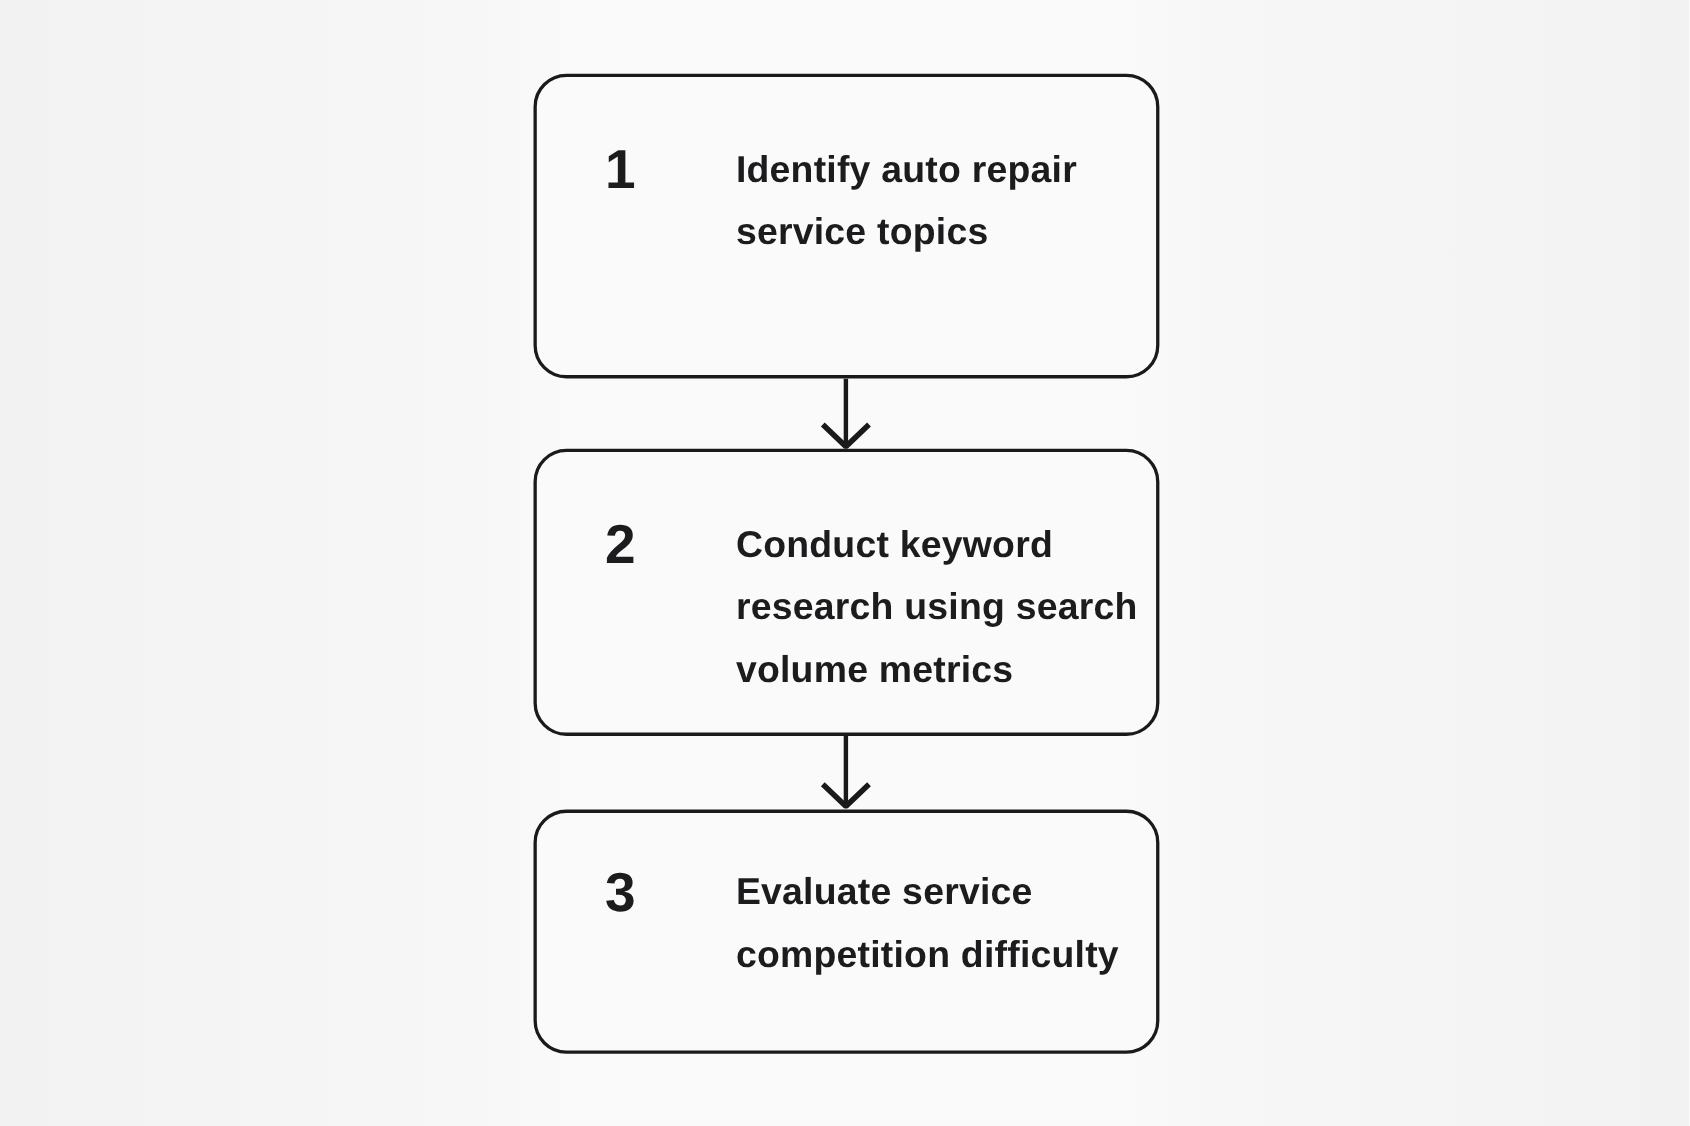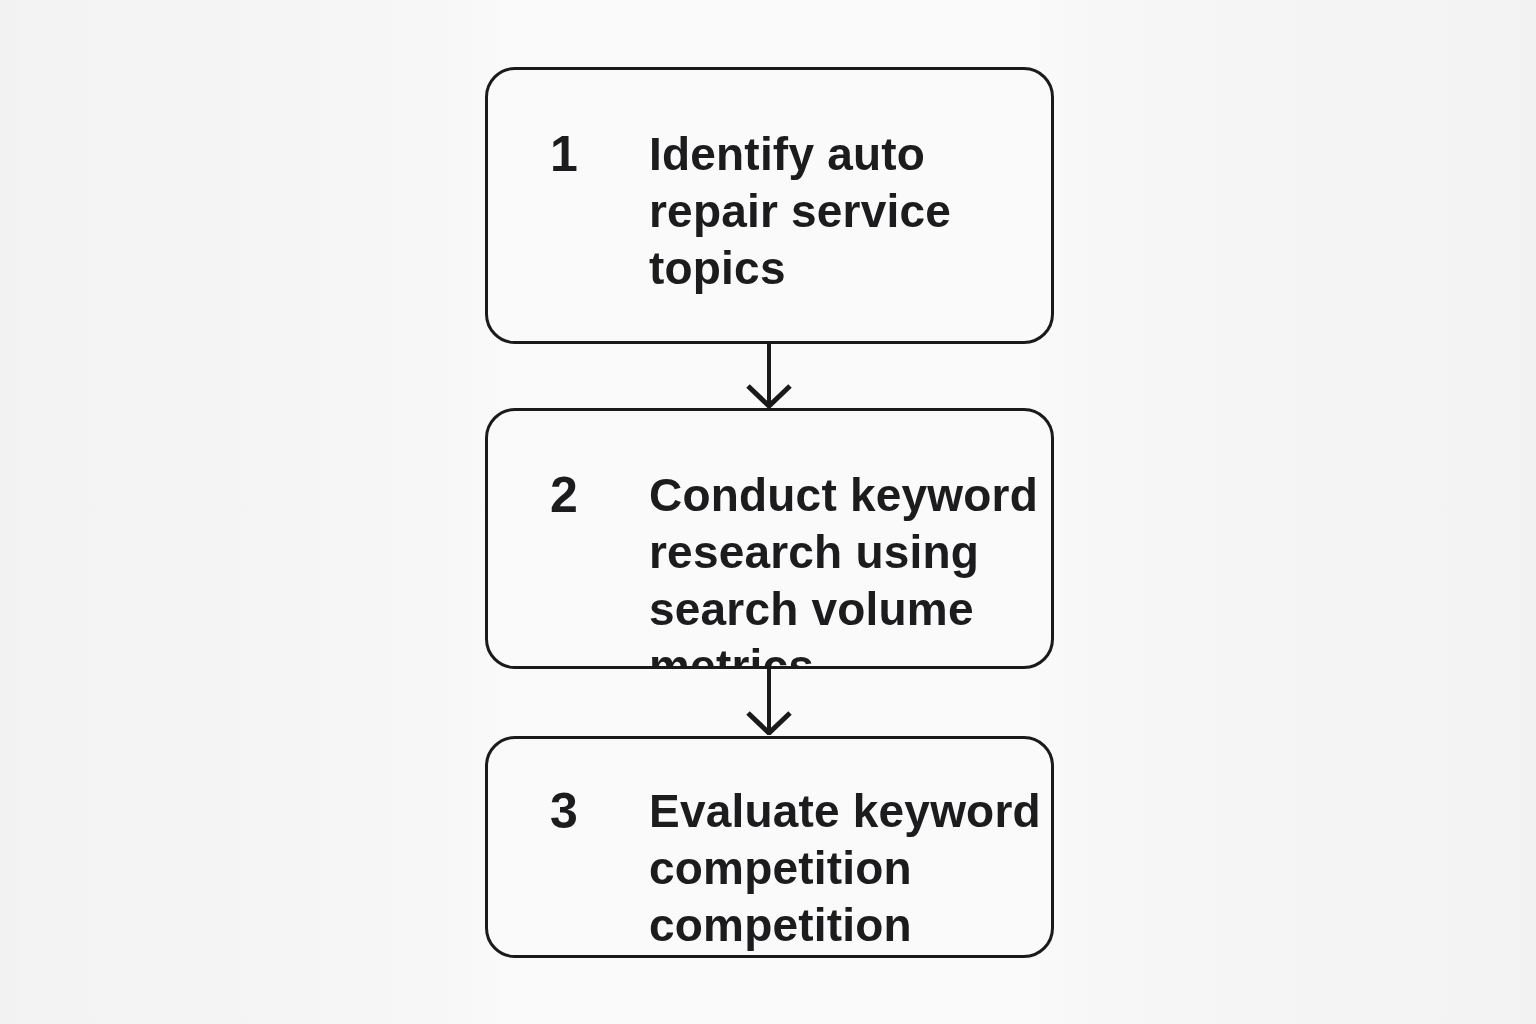--- a/index.html
+++ b/index.html
@@ -27,23 +27,23 @@
   .box-2 { top: 408px; height: 261px; padding: 56px 0 0 62px; }
   .box-3 { top: 736px; height: 222px; padding: 44px 0 0 62px; }
   .step-number {
     flex: 0 0 55px;
     font-size: 50px;
     font-weight: 600;
     line-height: 57px;
     color: #1c1c1e;
   }
   .step-label {
-    margin-left: 44px;
+    margin-left: 64px;
     width: 392px;
-    font-size: 46px;
+    font-size: 34px;
     font-weight: 600;
     line-height: 57px;
     color: #1c1c1e;
     letter-spacing: 0.2px;
   }
   .arrow {
     position: absolute;
     left: 724px;
     width: 90px;
   }
@@ -75,16 +75,16 @@
 
   <div class="arrow arrow-2">
     <svg viewBox="0 0 90 66" xmlns="http://www.w3.org/2000/svg">
       <line x1="45" y1="0" x2="45" y2="63" stroke="#1a1a1a" stroke-width="4"></line>
       <polyline points="24,44 45,64 66,44" fill="none" stroke="#1a1a1a" stroke-width="5"></polyline>
     </svg>
   </div>
 
   <div class="step-box box-3">
     <div class="step-number">3</div>
-    <div class="step-label">Evaluate keyword competition competition</div>
+    <div class="step-label">Evaluate service competition difficulty</div>
   </div>
 
 </div>
 
 </body></html>

